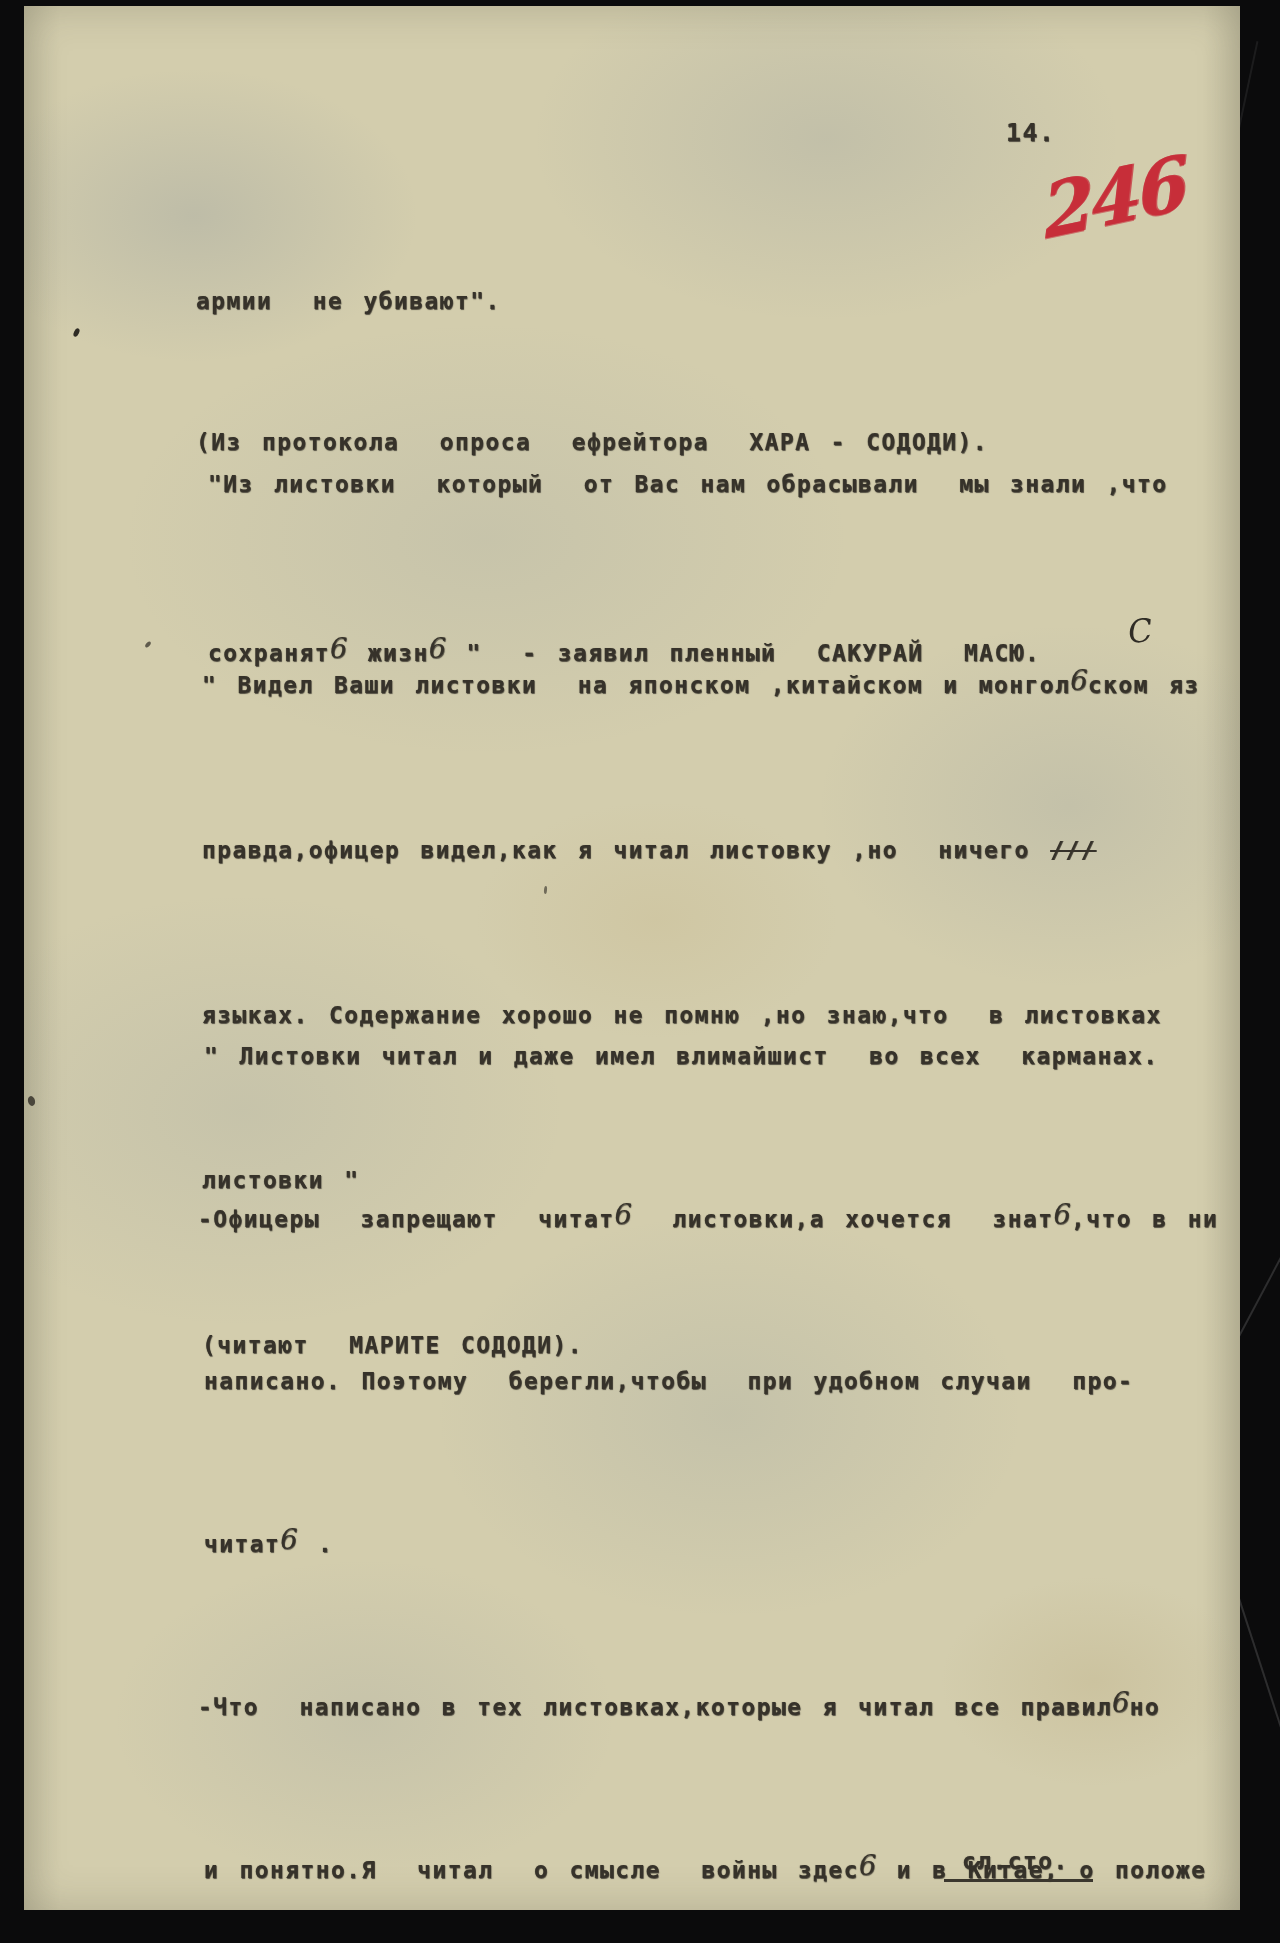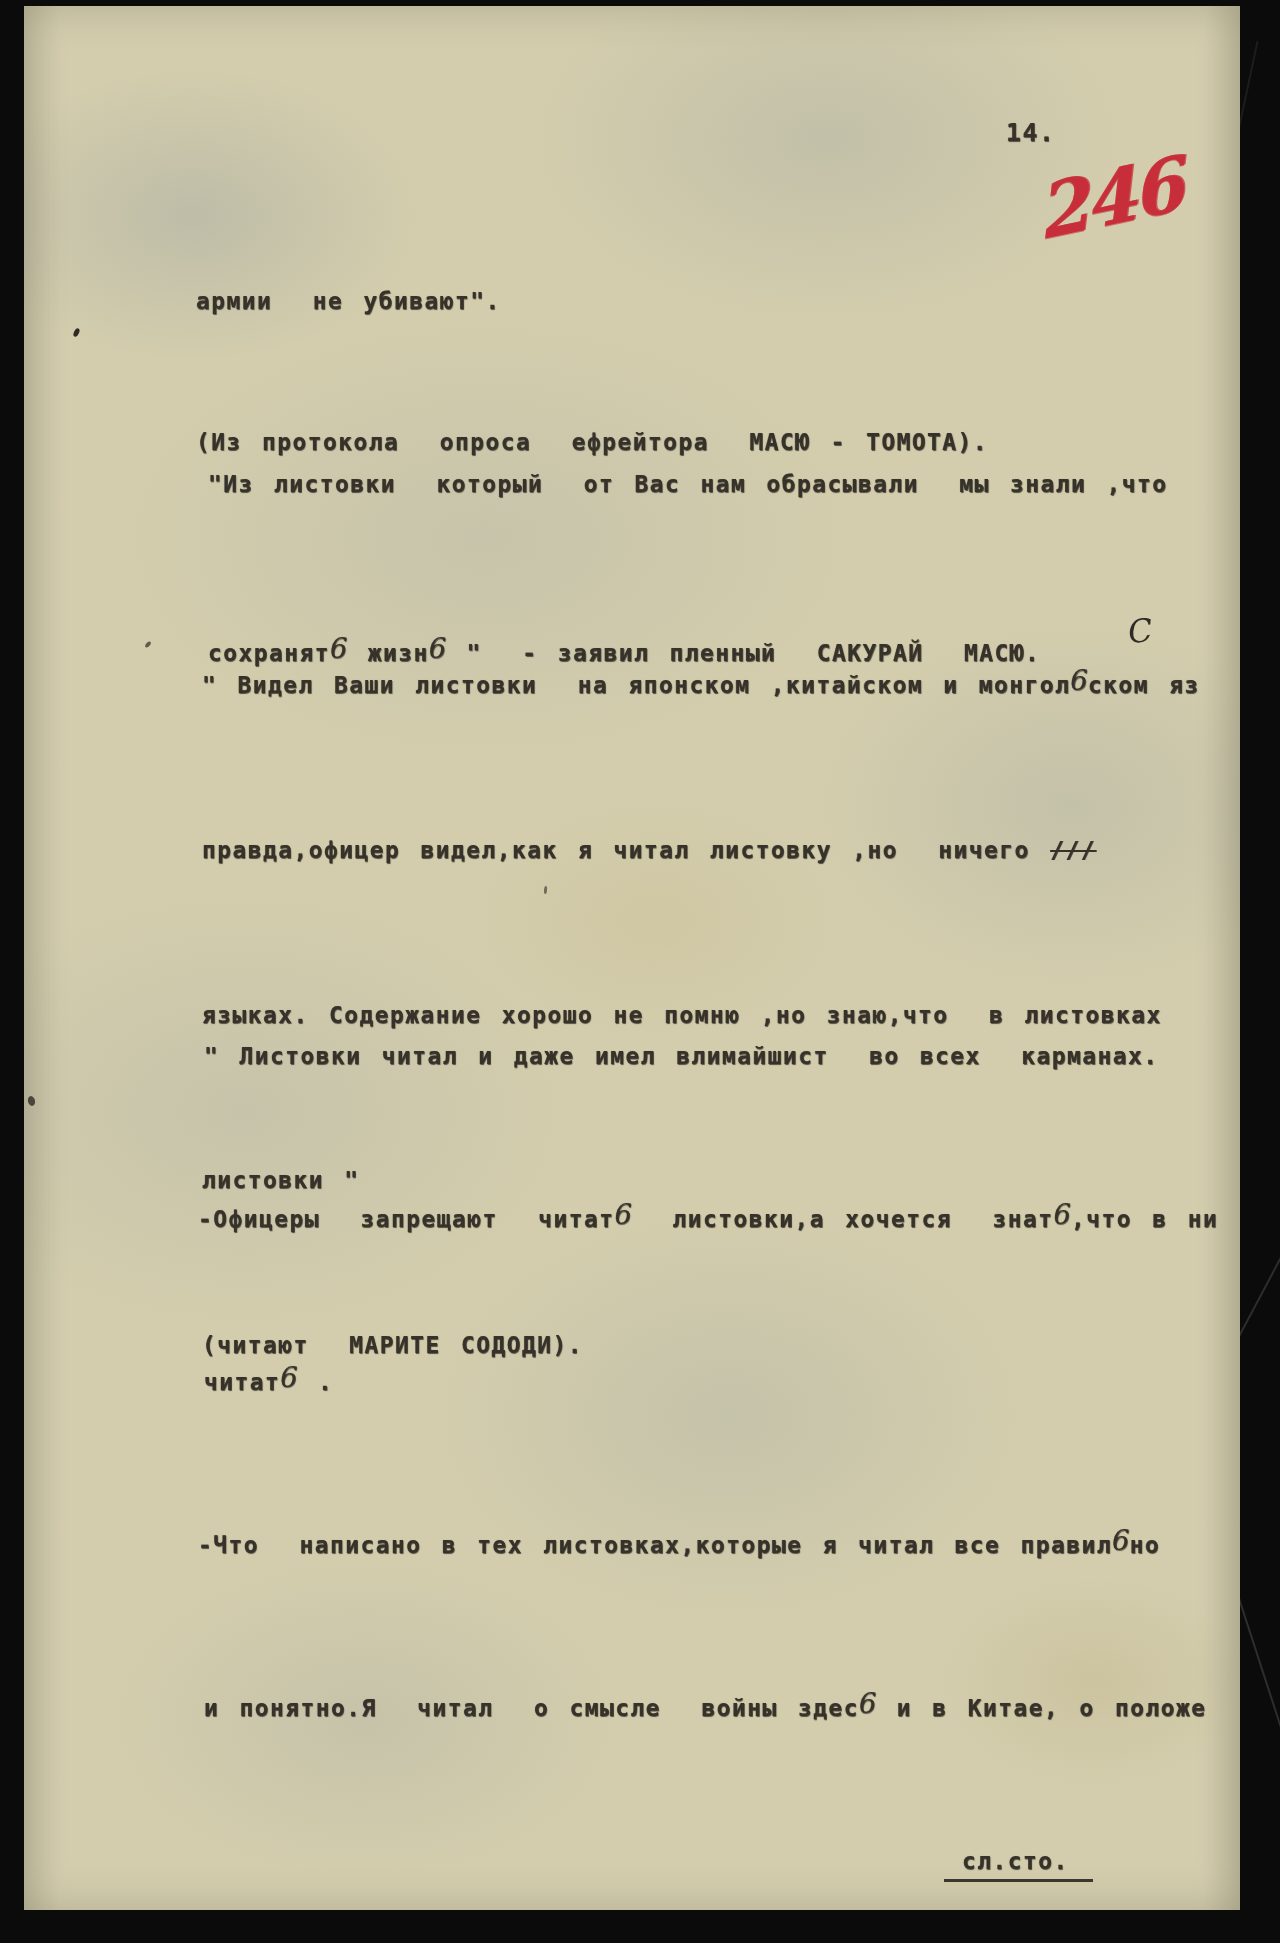--- a/index.html
+++ b/index.html
@@ -80,41 +80,42 @@
     <div class="speck s2"></div>
     <div class="speck s3"></div>
     <div class="speck s4"></div>
 
     <div id="page-number" class="typed">14.</div>
 
     <div id="stamp">246</div>
 
     <div id="header-block" class="typed">
       <div class="line">армии  не убивают".</div>
-      <div class="line">(Из протокола  опроса  ефрейтора  МАСЮ - ТОМОТА).</div>
+      <div class="line">(Из протокола  опроса  ефрейтора  ХАРА - СОДОДИ).</div>
     </div>
 
     <div id="quote1" class="typed">
       <div class="line">"Из листовки  который  от Вас нам обрасывали  мы знали ,что</div>
       <div class="line">сохранят<span class="hw">6</span> жизн<span class="hw">6</span> "  - заявил пленный  САКУРАЙ  МАСЮ.</div>
     </div>
 
     <div id="quote2" class="typed">
       <div class="line">" Видел Ваши листовки  на японском ,китайском и монгол<span class="hw">6</span>ском яз</div>
       <div class="line">правда,офицер видел,как я читал листовку ,но  ничего <span class="strike">///</span></div>
       <div class="line">языках. Содержание хорошо не помню ,но знаю,что  в листовках</div>
       <div class="line">листовки "</div>
       <div class="line">(читают  МАРИТЕ СОДОДИ).</div>
     </div>
 
     <div id="hand-correction">С</div>
 
     <div id="quote3" class="typed">
       <div class="line">" Листовки читал и даже имел влимайшист  во всех  карманах.</div>
       <div class="line hang">-Офицеры  запрещают  читат<span class="hw">6</span>  листовки,а хочется  знат<span class="hw">6</span>,что в ни</div>
+      <div class="line">написано. Поэтому  берегли,чтобы  при удобном случаи  про-</div>
       <div class="line">читат<span class="hw">6</span> .</div>
       <div class="line hang">-Что  написано в тех листовках,которые я читал все правил<span class="hw">6</span>но</div>
       <div class="line">и понятно.Я  читал  о смысле  войны здес<span class="hw">6</span> и в Китае, о положе</div>
       
       
       
       
       
       
       

